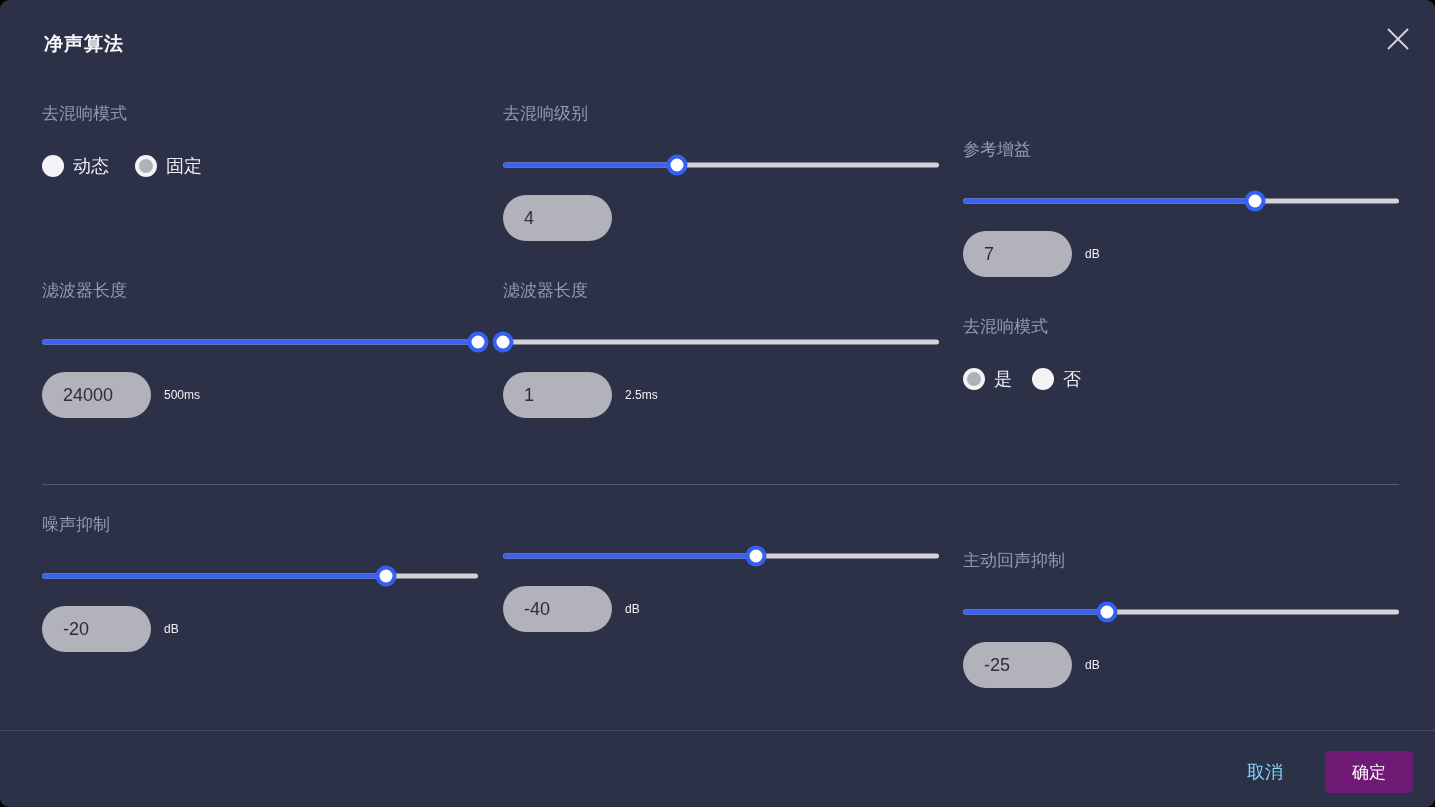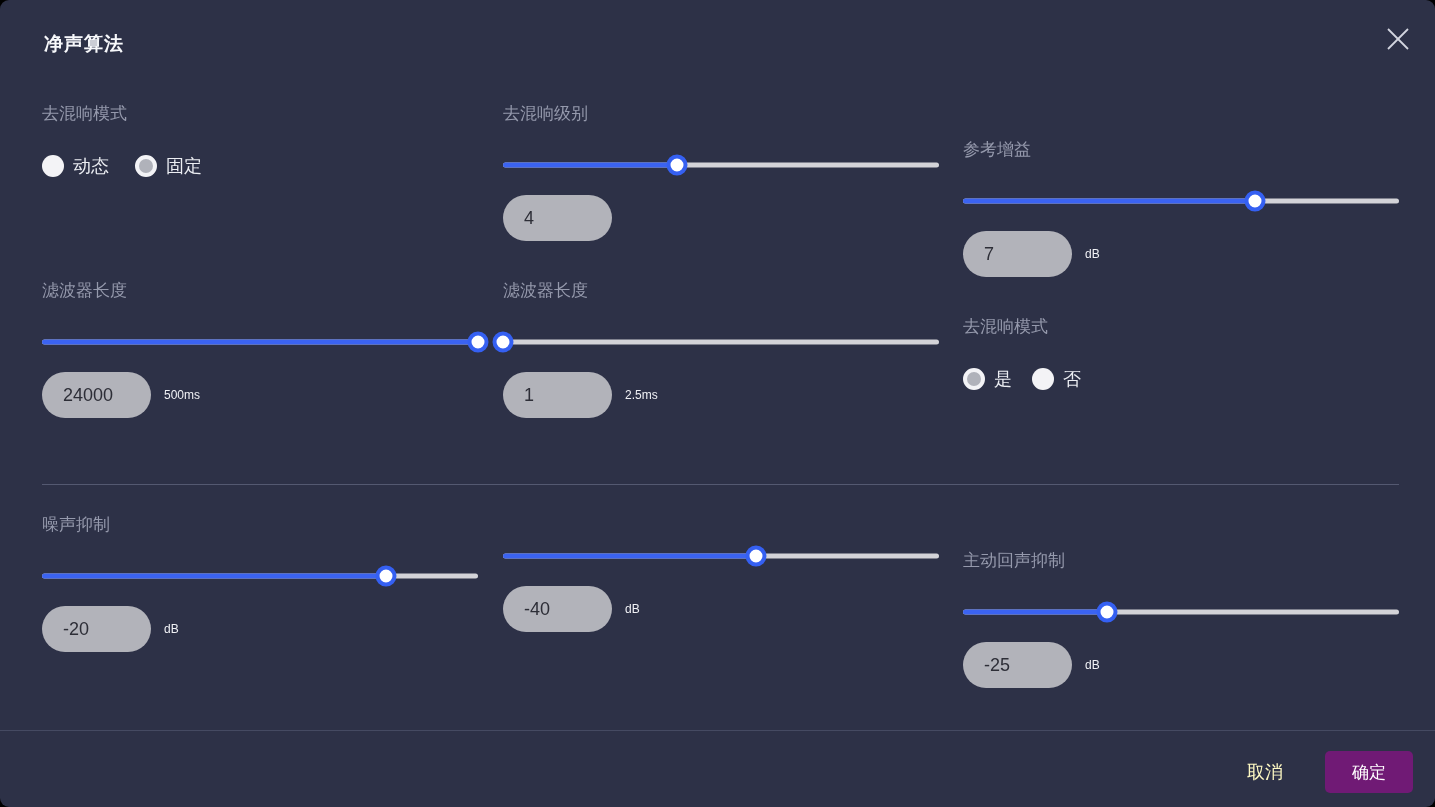--- a/index.html
+++ b/index.html
@@ -89,21 +89,21 @@
     background:#454a62;
   }
 
   
   .footer{
     position:absolute;right:22px;top:751px;
     display:flex;align-items:center;gap:42px;
   }
   .cancel-btn{
     background:transparent;border:none;padding:0;
-    font-size:18px;color:#fef9c3;font-family:Liberation Mono, monospace;cursor:pointer;
+    font-size:18px;color:#7dd3fc;font-family:Liberation Mono, monospace;cursor:pointer;
   }
   .confirm-btn{
     width:88px;height:42px;border:none;border-radius:5px;
     background:#701a75;color:#ffffff;
     font-size:17px;font-family:inherit;cursor:pointer;
   }
 </style>
 </head>
 <body>
 

